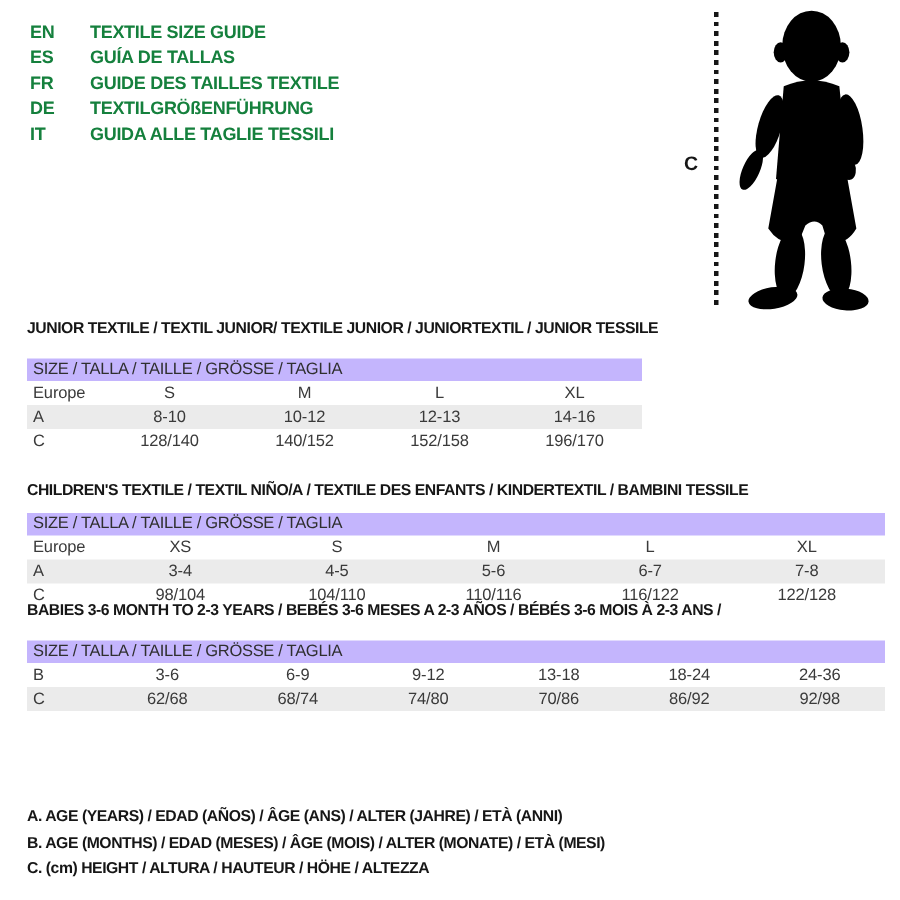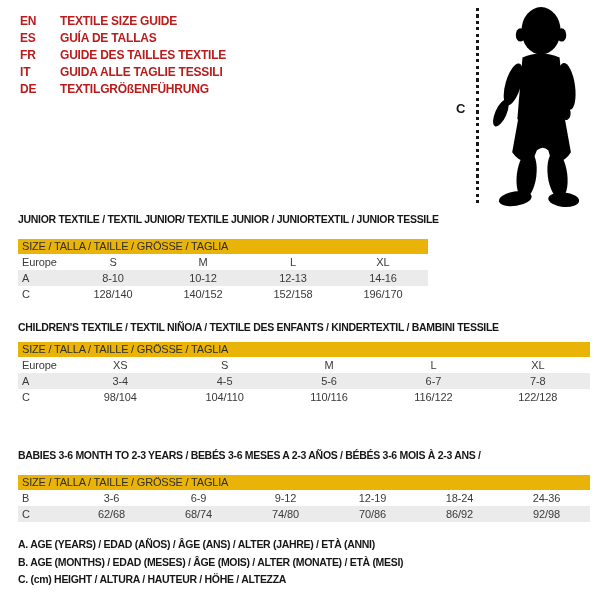--- a/index.html
+++ b/index.html
@@ -8,45 +8,45 @@
     background:#ffffff;
     font-family:"Liberation Sans", sans-serif;
     position:relative;
     overflow:hidden;
     color:#1a1a1a;
   }
   .page { position:absolute; inset:0; }
 
   
   .lang-block { position:absolute; left:20px; top:13px; }
-  .lang-row { display:flex; font-weight:bold; font-size:12px; line-height:17px; letter-spacing:-0.2px; color:#b91c1c; }
+  .lang-row { display:flex; font-weight:bold; font-size:12px; line-height:17px; letter-spacing:-0.2px; color:#15803d; }
   .lang-code { width:40px; }
 
   
   .figure { position:absolute; left:450px; top:0; width:150px; height:215px; }
   .dashed-line {
     position:absolute; left:26px; top:8px; width:2.5px; height:198px;
     background:repeating-linear-gradient(to bottom, #161616 0 3.2px, transparent 3.2px 6.4px);
   }
   .figure-label { position:absolute; left:6px; top:101px; font-weight:bold; font-size:13px; color:#161616; }
   .silhouette { position:absolute; left:32px; top:4px; width:116px; height:206px; }
 
   
   .section { position:absolute; left:18px; }
   .sec-0 { top:212px; width:410px; }
   .sec-1 { top:320px; width:572px; }
-  .sec-2 { top:448px; width:572px; }
+  .sec-2 { top:400px; width:572px; }
   .section-title { font-weight:bold; font-size:10.5px; line-height:15px; letter-spacing:-0.3px; color:#161616; white-space:nowrap; }
   .sec-0 .size-table { margin-top:12px; }
   .sec-1 .size-table { margin-top:7px; }
   .sec-2 .size-table { margin-top:12px; }
 
   .size-table { width:100%; }
   .size-header {
-    background:#eab308; color:#2f2f2f;
+    background:#c4b5fd; color:#2f2f2f;
     font-size:11px; line-height:15px; height:15px;
     padding-left:4px; letter-spacing:-0.2px;
   }
   .t-row { display:flex; height:16px; align-items:center; font-size:11px; color:#3a3a3a; letter-spacing:-0.1px; }
   .t-row.alt { background:#ebebeb; }
   .t-label { width:50px; padding-left:4px; }
   .t-cell { flex:1; text-align:center; }
 
   
   .notes { position:absolute; left:18px; top:536px; }
@@ -64,26 +64,26 @@
       </div>
       <div class="lang-row">
         <span class="lang-code">ES</span>
         <span class="lang-title">GUÍA DE TALLAS</span>
       </div>
       <div class="lang-row">
         <span class="lang-code">FR</span>
         <span class="lang-title">GUIDE DES TAILLES TEXTILE</span>
       </div>
       <div class="lang-row">
+        <span class="lang-code">DE</span>
+        <span class="lang-title">TEXTILGRÖßENFÜHRUNG</span>
+      </div>
+      <div class="lang-row">
         <span class="lang-code">IT</span>
         <span class="lang-title">GUIDA ALLE TAGLIE TESSILI</span>
-      </div>
-      <div class="lang-row">
-        <span class="lang-code">DE</span>
-        <span class="lang-title">TEXTILGRÖßENFÜHRUNG</span>
       </div>
     </div>
 
   <div class="figure">
     <div class="figure-label">C</div>
     <div class="dashed-line"></div>
     <svg class="silhouette" viewBox="0 0 100 200" aria-hidden="true">
       <g fill="#000000">
         <ellipse cx="51" cy="26" rx="19" ry="23"></ellipse>
         <ellipse cx="31" cy="30" rx="4.5" ry="6.5"></ellipse>
@@ -168,21 +168,21 @@
         <div class="section-title">
           <div class="title-line">BABIES 3-6 MONTH TO 2-3 YEARS / BEBÉS 3-6 MESES A 2-3 AÑOS / BÉBÉS 3-6 MOIS À 2-3 ANS /</div>
         </div>
         <div class="size-table">
           <div class="size-header">SIZE / TALLA / TAILLE / GRÖSSE / TAGLIA</div>
           <div class="t-row">
             <div class="t-label">B</div>
             <div class="t-cell">3-6</div>
             <div class="t-cell">6-9</div>
             <div class="t-cell">9-12</div>
-            <div class="t-cell">12-19</div>
+            <div class="t-cell">13-18</div>
             <div class="t-cell">18-24</div>
             <div class="t-cell">24-36</div>
           </div>
           <div class="t-row alt">
             <div class="t-label">C</div>
             <div class="t-cell">62/68</div>
             <div class="t-cell">68/74</div>
             <div class="t-cell">74/80</div>
             <div class="t-cell">70/86</div>
             <div class="t-cell">86/92</div>

